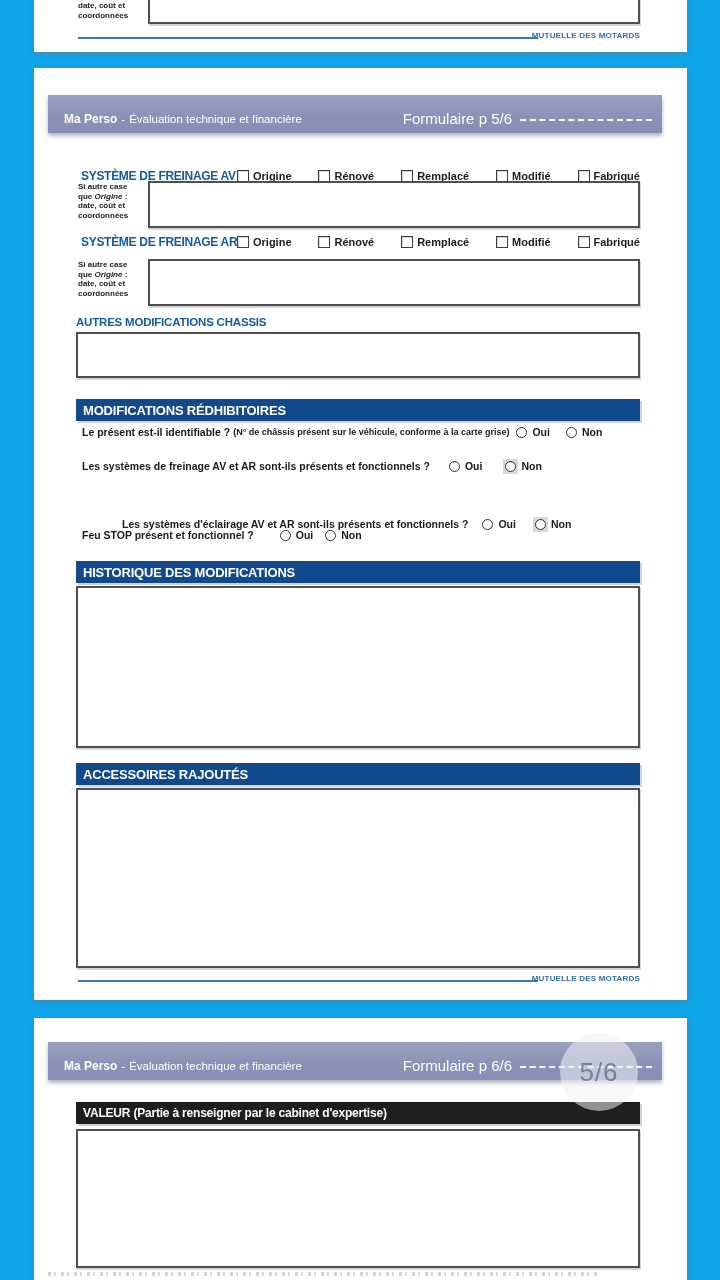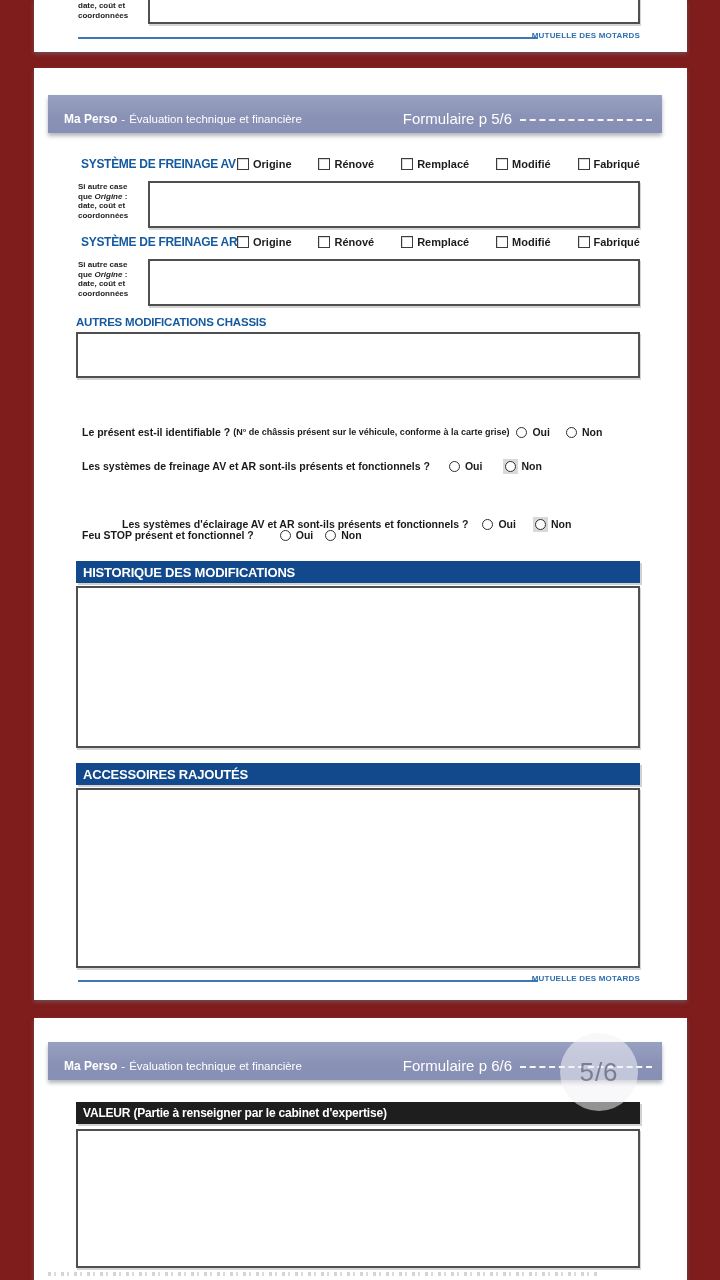--- a/index.html
+++ b/index.html
@@ -1,16 +1,16 @@
 <!DOCTYPE html>
 <html><head>
 <meta charset="utf-8">
 <style>
   html,body{margin:0;padding:0;background:#edeff2;}
-  .canvas{position:relative;width:720px;height:1280px;background:#7f1d1d;overflow:hidden;
+  .canvas{position:relative;width:720px;height:1280px;background:#0ea5e9;overflow:hidden;
           font-family:"Liberation Sans",sans-serif;color:#1a1a1a;}
   .page{position:absolute;left:34px;width:653px;background:#fff;
         box-shadow:0 2px 4px rgba(110,115,128,0.55);}
   #prev-page{top:0;height:52px;overflow:hidden;}
   #page5{top:68px;height:932px;}
   #page6{top:1018px;height:262px;overflow:hidden;}
 
   
   .form-header{position:absolute;left:14px;width:614px;height:38px;box-sizing:border-box;
     background:linear-gradient(180deg,#99a1c2 0%,#8a92b6 55%,#8690b4 100%);
@@ -86,21 +86,21 @@
     <div class="form-header" style="top:27px;">
       <span class="fh-brand">Ma Perso</span>
       <span class="fh-sep">-</span>
       <span class="fh-title">Évaluation technique et financière</span>
       <span class="fh-right">
         <span class="fh-page">Formulaire p 5/6</span>
         <span class="fh-dashes"></span>
       </span>
     </div>
 
-    <div class="brake-row" style="top:88px;">
+    <div class="brake-row" style="top:100px;">
       <span class="brake-label">SYSTÈME DE FREINAGE AV</span>
       <span class="opts">
         <span class="opt">
           <span class="checkbox"></span>
           <span>Origine</span>
           </span>
         <span class="opt">
           <span class="checkbox"></span>
           <span>Rénové</span>
           </span>
@@ -155,20 +155,21 @@
       <div>Si autre case</div>
       <div><span>que </span><em>Origine</em><span> :</span></div>
       <div>date, coût et</div>
       <div>coordonnées</div>
     </div>
     <textarea class="field-box" style="left: 114px; top: 191px; width: 492px; height: 47px;"></textarea>
 
     <div class="blue-heading" style="left:42px;top:248px;">AUTRES MODIFICATIONS CHASSIS</div>
     <textarea class="field-box" style="left: 42px; top: 264px; width: 564px; height: 46px;"></textarea>
 
+    <div class="section-bar bar-blue" style="top:331px;">MODIFICATIONS RÉDHIBITOIRES</div>
 
     <div class="q-row" style="top:356px;">
       <span>Le présent est-il identifiable ?</span>
       <span class="q-detail">(N° de châssis présent sur le véhicule, conforme à la carte grise)</span>
       <span class="radio-group" style="margin-left:5px;">
         <span class="radio-bg">
             <span class="radio"></span>
           </span>
         <span>Oui</span>
       </span>

